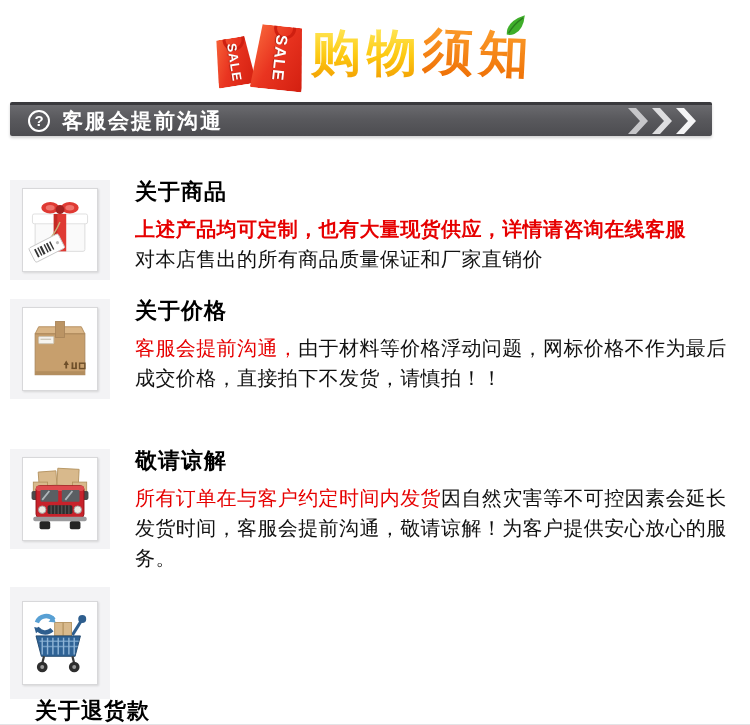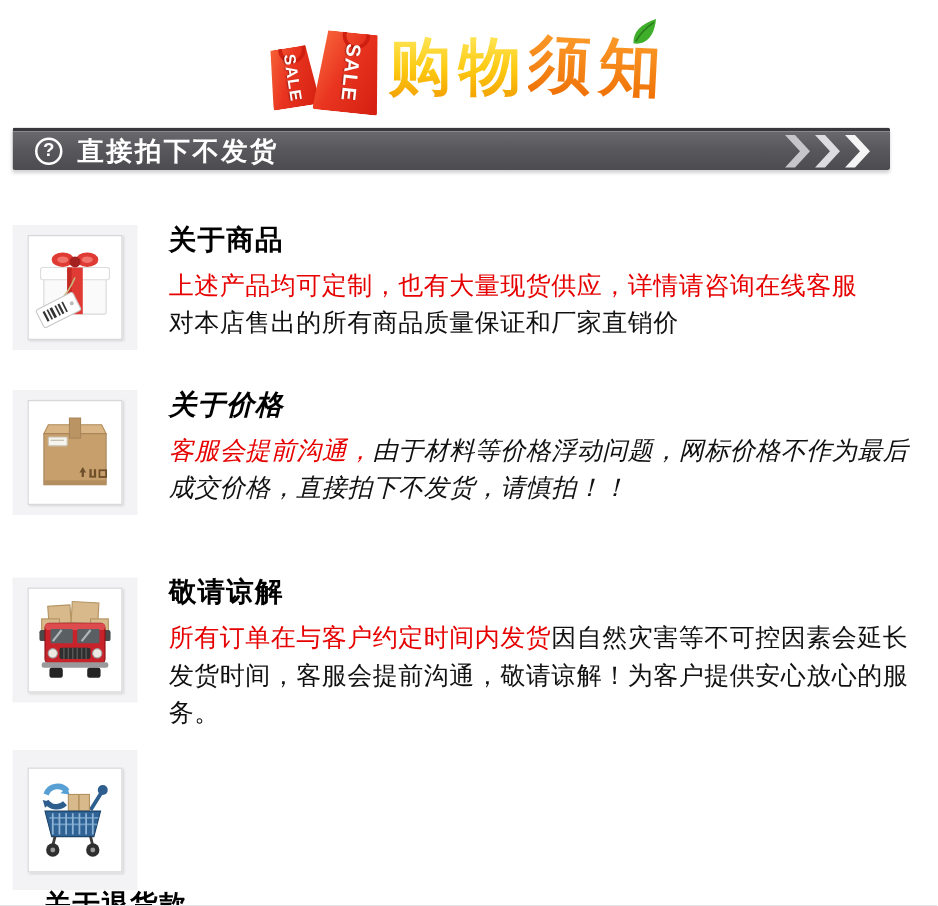--- a/index.html
+++ b/index.html
@@ -43,21 +43,21 @@
          box-shadow:0 2px 3px rgba(0,0,0,.18); }
   .q-icon { width:22px; height:22px; border:2px solid #fff; border-radius:50%;
          color:#fff; font-size:15px; font-weight:bold; line-height:18px; text-align:center;
          flex:0 0 auto; }
   .faq-label { color:#fff; font-size:21px; font-weight:bold; letter-spacing:2px; margin-left:12px; }
   .chevrons { margin-left:auto; display:flex; align-items:center; }
   
   .sections { padding-left:10px; }
   .section { display:flex; }
   .section-1 { margin-top:44px; }
-  .section-2 { margin-top:32px;font-style:italic; }
+  .section-2 { margin-top:19px; }
   .section-3 { margin-top:50px; }
   .section-4 { margin-top:14px;flex-direction:column; }
   .icon-box { flex:0 0 auto; width:100px; height:100px; background:#f3f3f5;
          display:flex; align-items:center; justify-content:center; }
   .section-4 .icon-box { height:112px; }
   .icon-inner { width:76px; height:84px; background:#fff; border:1px solid #d8d8da;
          box-shadow:1px 1px 2px rgba(0,0,0,.12); display:flex; align-items:center; justify-content:center; }
   .section-text { width:598px; margin-left:25px; margin-top:-3px; }
   .section-title { margin:0 0 7px 0; font-size:22px; font-weight:bold; color:#000; letter-spacing:1px; }
   .section-paras p { margin:0; font-size:20px; line-height:30px; letter-spacing:.4px; color:#111; }
@@ -80,21 +80,21 @@
       <span class="title-gold">购物</span><span class="title-orange">须知</span>
       <svg class="leaf" viewBox="0 0 24 20">
         <path d="M2 16 Q4 4 22 2 Q18 15 9 17 Q5 17.5 2 16 Z" fill="#3fae2a"></path>
         <path d="M4 15 Q10 8 20 4" stroke="#2a7d1d" stroke-width="1.2" fill="none"></path>
       </svg>
     </div>
   </div>
 
   <div class="faq-bar">
     <span class="q-icon">?</span>
-    <span class="faq-label">直接拍下不发货</span>
+    <span class="faq-label">客服会提前沟通</span>
     <span class="chevrons">
       <svg width="72" height="28" viewBox="0 0 72 28">
         <path d="M2 1 h8 l12 13 -12 13 h-8 l12 -13 z" fill="#c6c6c9"></path>
         <path d="M26 1 h8 l12 13 -12 13 h-8 l12 -13 z" fill="#dddddf"></path>
         <path d="M50 1 h8 l12 13 -12 13 h-8 l12 -13 z" fill="#f5f5f6"></path>
       </svg>
     </span>
   </div>
 
   <div class="sections">
@@ -123,21 +123,21 @@
             <rect x="27" y="54" width="1.5" height="10" fill="#333"></rect>
             <circle cx="35" cy="59" r="1.8" fill="#bbb"></circle>
           </g>
         </svg>
 
       </div>
     </div>
     <div class="section-text">
       <h3 class="section-title">关于商品</h3>
       <div class="section-paras">
-            <p><span style="color: rgb(230, 0, 0);">上述产品均可定制，也有大量现货供应，详情请咨询在线客服</span></p>
+            <p><span style="color: rgb(230, 0, 0); font-weight: bold;">上述产品均可定制，也有大量现货供应，详情请咨询在线客服</span></p>
             <p><span>对本店售出的所有商品质量保证和厂家直销价</span></p>
           </div>
     </div>
   </div>
 
   <div class="section section-2">
     <div class="icon-box">
       <div class="icon-inner">
 
         <svg width="64" height="70" viewBox="0 0 72 78">

